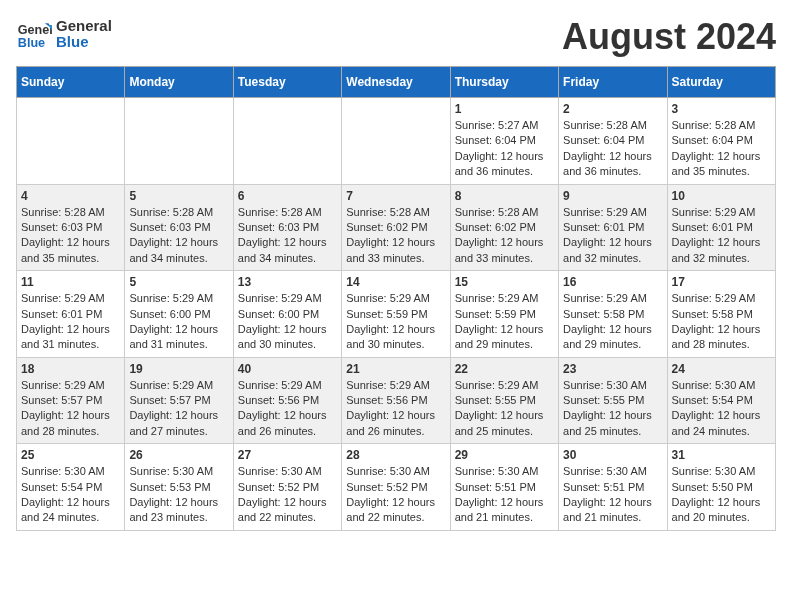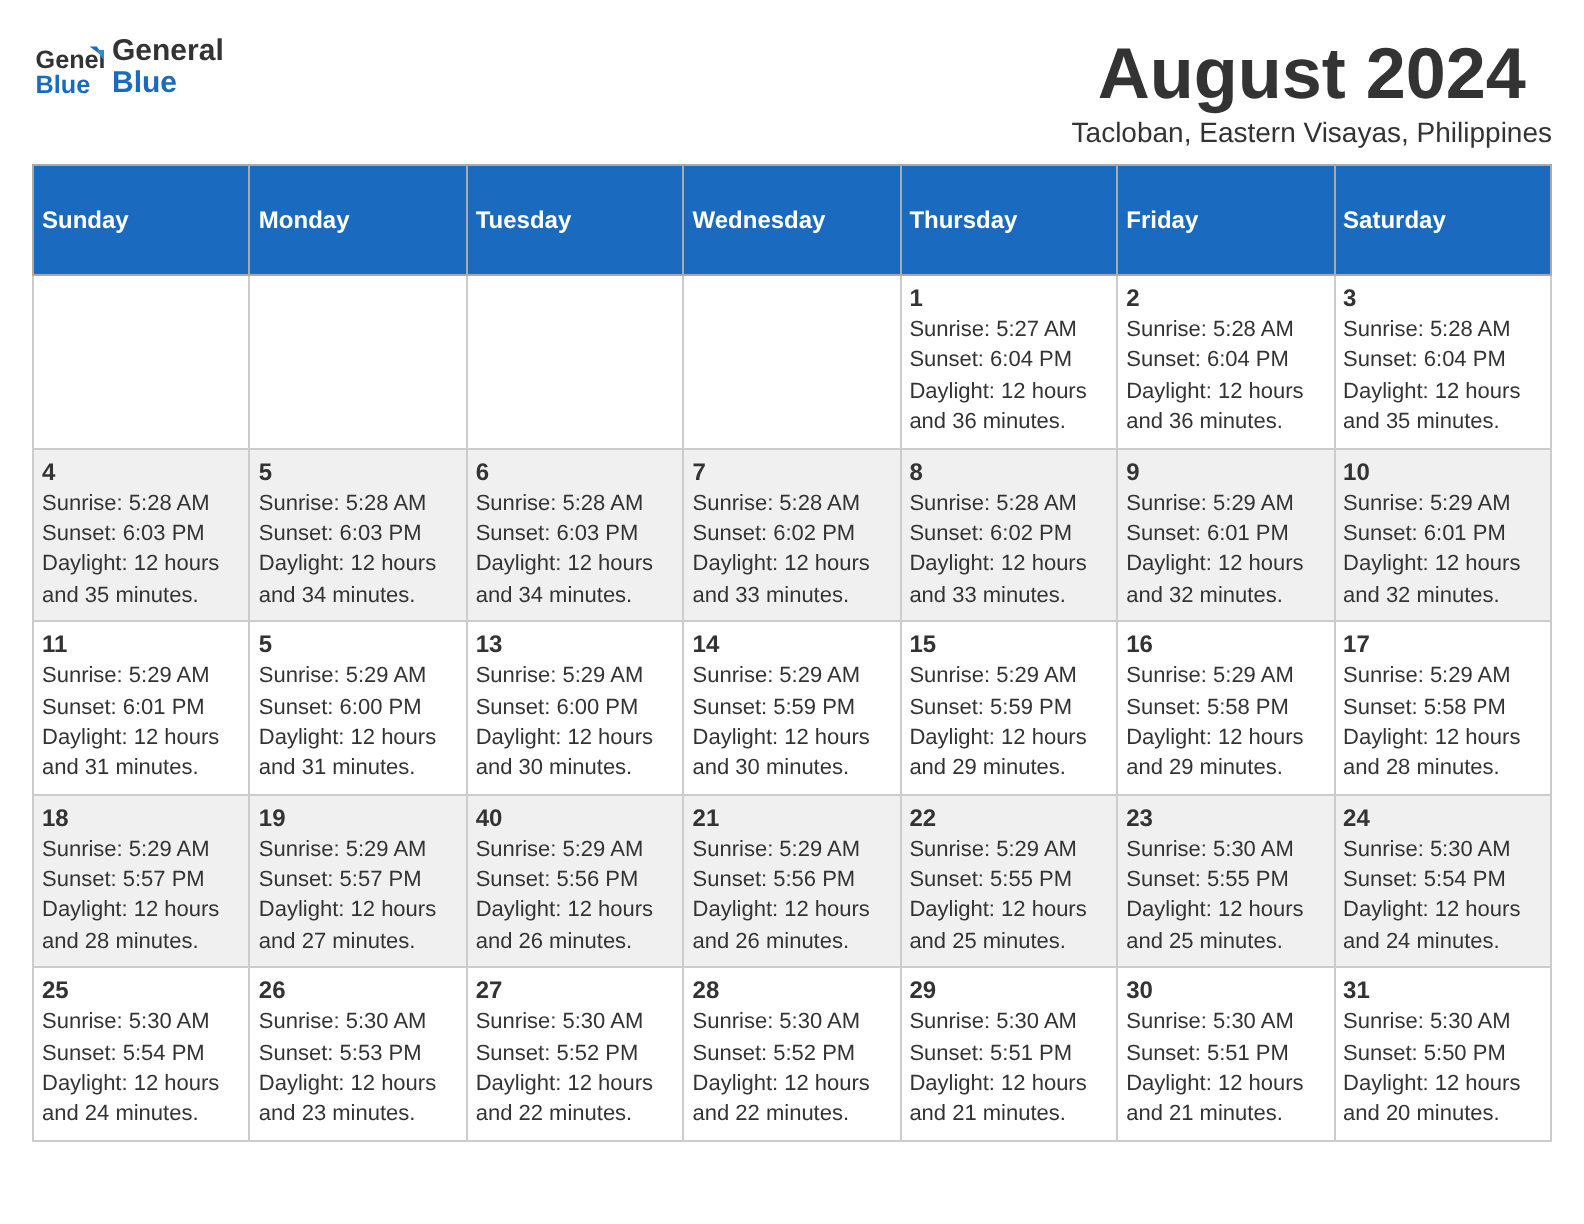--- a/index.html
+++ b/index.html
@@ -38,21 +38,21 @@
       color: #333;
     }
     table {
       width: 100%;
       border-collapse: collapse;
       font-size: 11px;
     }
     thead tr th {
       background-color: #1a6bbf;
       color: #fff;
-      padding: 20px 4px;
+      padding: 8px 4px;
       text-align: left;
       font-size: 12px;
       font-weight: bold;
       border: 1px solid #aaa;
     }
     td {
       border: 1px solid #ccc;
       vertical-align: top;
       padding: 4px;
       width: calc(100% / 7);
@@ -94,21 +94,20 @@
       <polygon points="32,8 40,14 36,8" fill="#1a6bbf"></polygon>
       <polygon points="36,10 40,16 40,10" fill="#2a8fd0"></polygon>
     </svg>
     <div>
       <div style="font-size:15px;font-weight:bold;color:#333;line-height:1.1;">General</div>
       <div style="font-size:15px;font-weight:bold;color:#1a6bbf;line-height:1.1;">Blue</div>
     </div>
   </div>
   <div class="title-section">
     <div class="month-year">August 2024</div>
-    <div class="location">Tacloban, Eastern Visayas, Philippines</div>
   </div>
 </div>
 
 <table>
   <thead>
     <tr id="weekday-header">
     <th>Sunday</th>
         <th>Monday</th>
         <th>Tuesday</th>
         <th>Wednesday</th>

